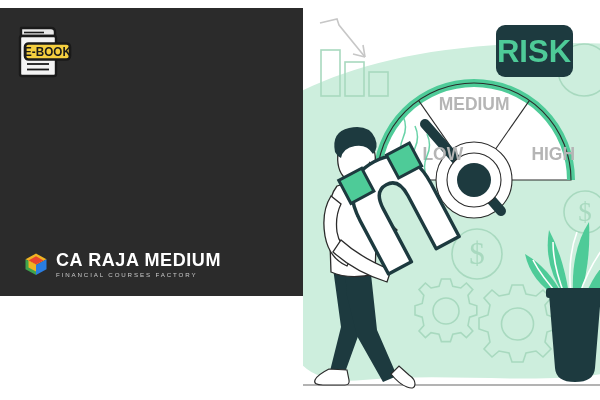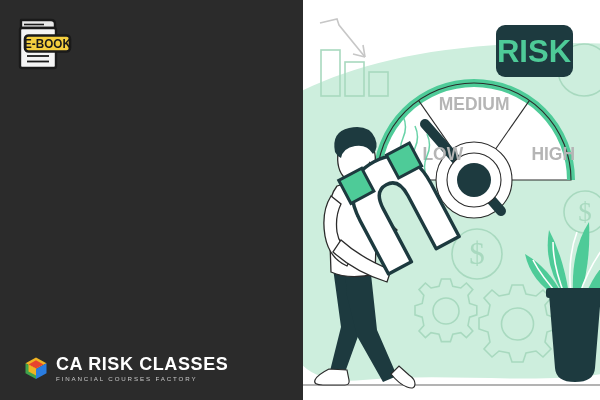--- a/index.html
+++ b/index.html
@@ -4,21 +4,21 @@
 <title>E-Book Cover</title>
 <style>
   * { margin:0; padding:0; box-sizing:border-box; }
   html,body { width:600px; height:400px; overflow:hidden; background:#fff; }
   body { font-family:"Liberation Sans", sans-serif; }
 
   .cover { position:relative; width:600px; height:400px; overflow:hidden; background:#fff; }
 
   
   .left-panel {
-    position:absolute; left:0; top:0; width:303px; height:400px;
+    position:absolute; left:0; top:8px; width:303px; height:288px;
     background:#2b2b2b; overflow:hidden;
   }
 
   
   .ebook-icon { position:absolute; left:14px; top:12px; width:62px; height:64px; }
 
   .title-block {
     position:absolute; left:0; top:96px; width:303px; text-align:center;
   }
   .t-line {
@@ -74,21 +74,21 @@
 
     <div class="logo-row">
       <svg class="logo-mark" viewBox="0 0 24 24">
         <polygon points="12,1.5 22.5,7.3 12,13.1 1.5,7.3" fill="#f0b323"></polygon>
         <polygon points="1.5,7.3 12,13.1 12,23 1.5,17.2" fill="#3fa34d"></polygon>
         <polygon points="12,13.1 22.5,7.3 22.5,17.2 12,23" fill="#2a7de1"></polygon>
         <polygon points="12,4.2 19.5,8.4 12,12.6 4.5,8.4" fill="#e8442e"></polygon>
         <polygon points="4.5,8.4 12,12.6 12,19.6 4.5,15.4" fill="#f0b323"></polygon>
       </svg>
       <div class="logo-txt">
-        <span class="logo-name">CA RISK CLASSES</span>
+        <span class="logo-name">CA RAJA MEDIUM</span>
         <span class="logo-sub">FINANCIAL COURSES FACTORY</span>
       </div>
     </div>
   </div>
 
   <div class="right-panel">
     <svg width="297" height="400" viewBox="0 0 297 400">
       <defs>
         <clipPath id="panelClip">
             <rect x="0" y="0" width="297" height="400"></rect>

